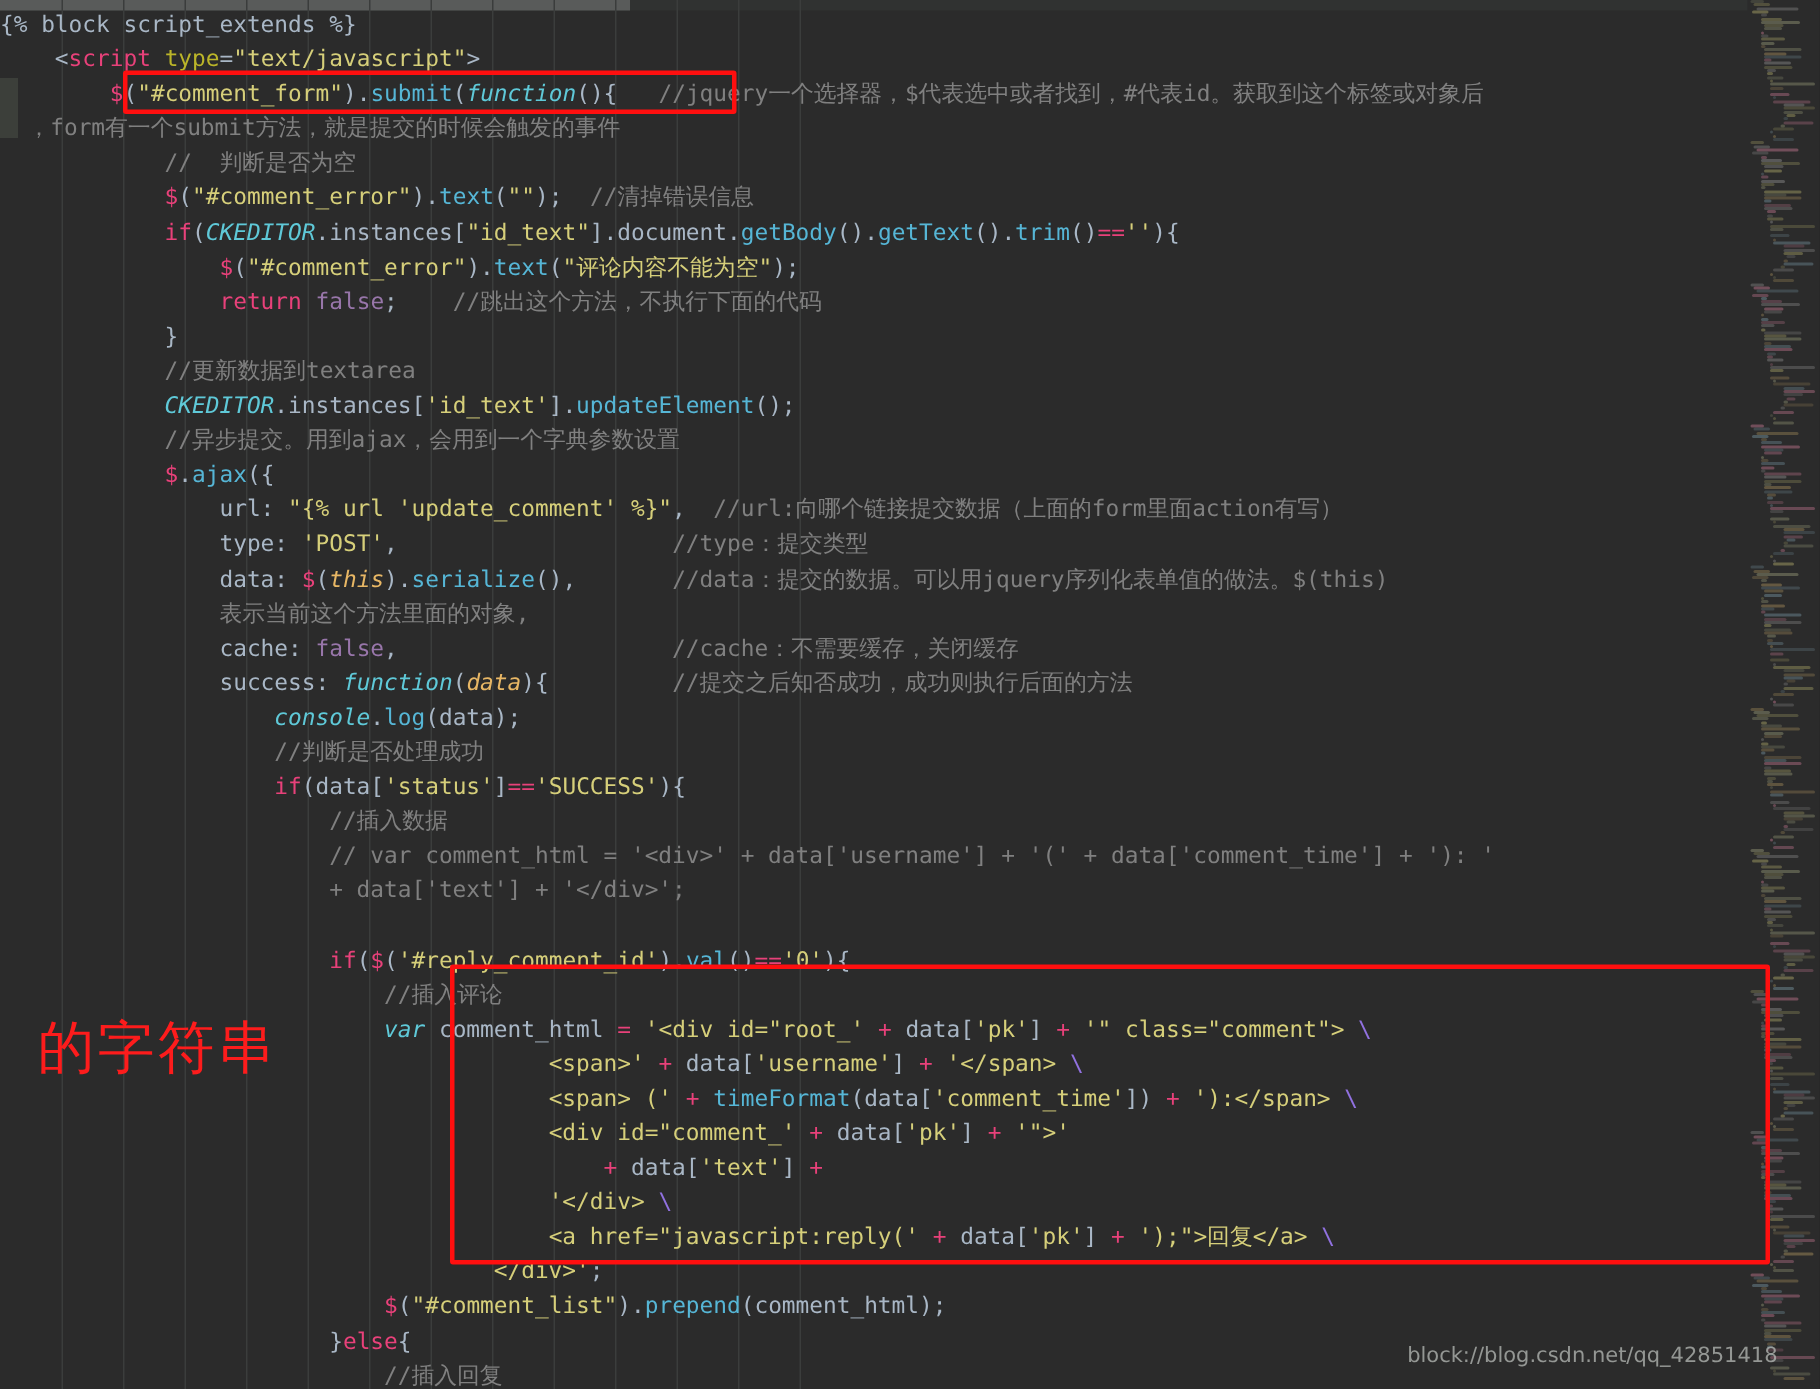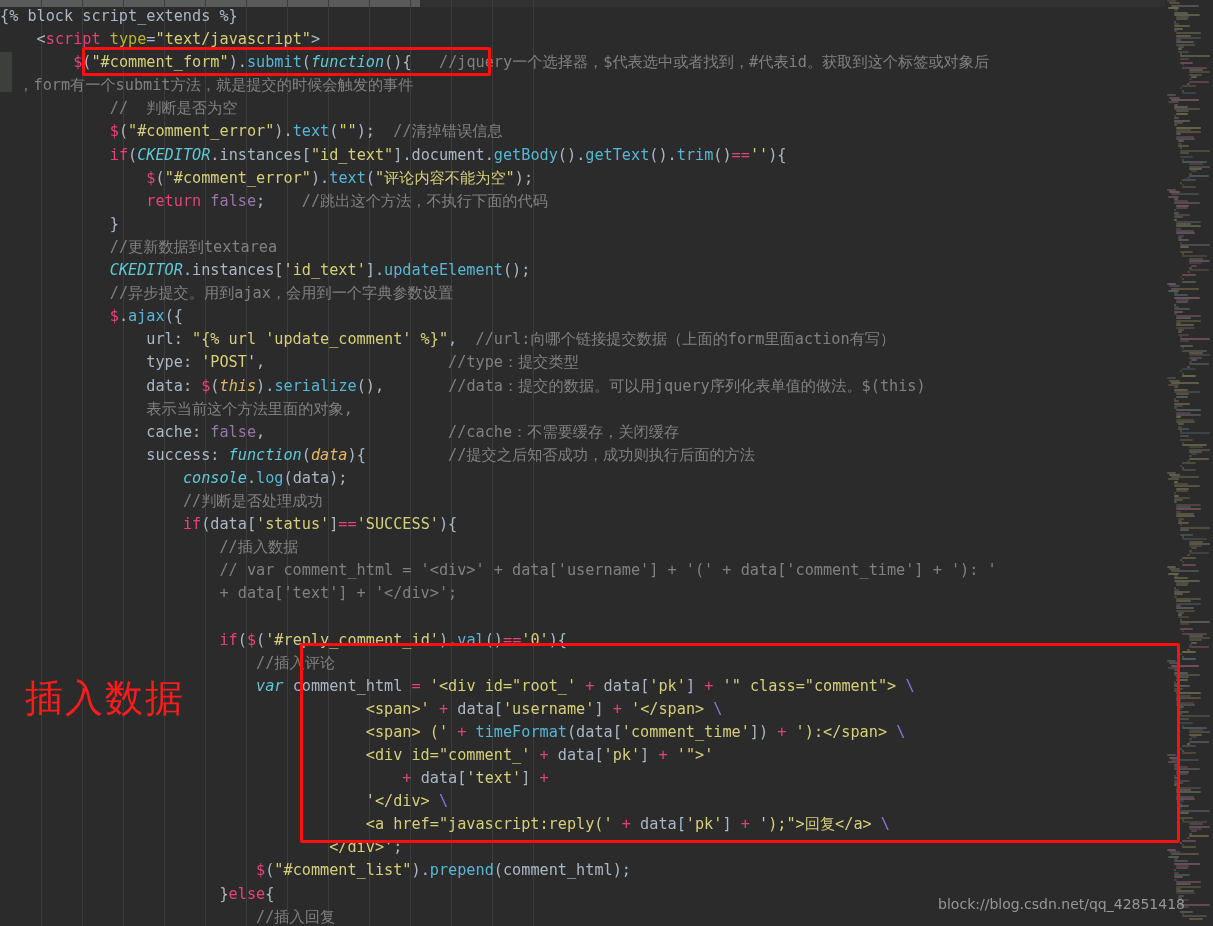--- a/index.html
+++ b/index.html
@@ -486,17 +486,17 @@
       <div class="mm-line" style="left: 15.2px; top: 910.8px; width: 13px; background: rgb(109, 111, 90); opacity: 0.63;"></div>
       <div class="mm-line" style="left: 17.4px; top: 913.1px; width: 2px; background: rgb(125, 122, 82); opacity: 0.36;"></div>
       <div class="mm-line" style="left: 17.4px; top: 915.4px; width: 25px; background: rgb(109, 111, 90); opacity: 0.49;"></div>
       <div class="mm-line" style="left: 24px; top: 917.7px; width: 14px; background: rgb(122, 106, 74); opacity: 0.62;"></div>
     </div>
 
   <div class="redbox" id="redbox-top"></div>
   <div class="redbox" id="redbox-main"></div>
 
   <div class="annot" id="annot-note">
-      <div>插入数据</div>
+      <div>的字符串</div>
     </div>
 
   <div class="watermark">block://blog.csdn.net/qq_42851418</div>
 </div>
 
 </body></html>

